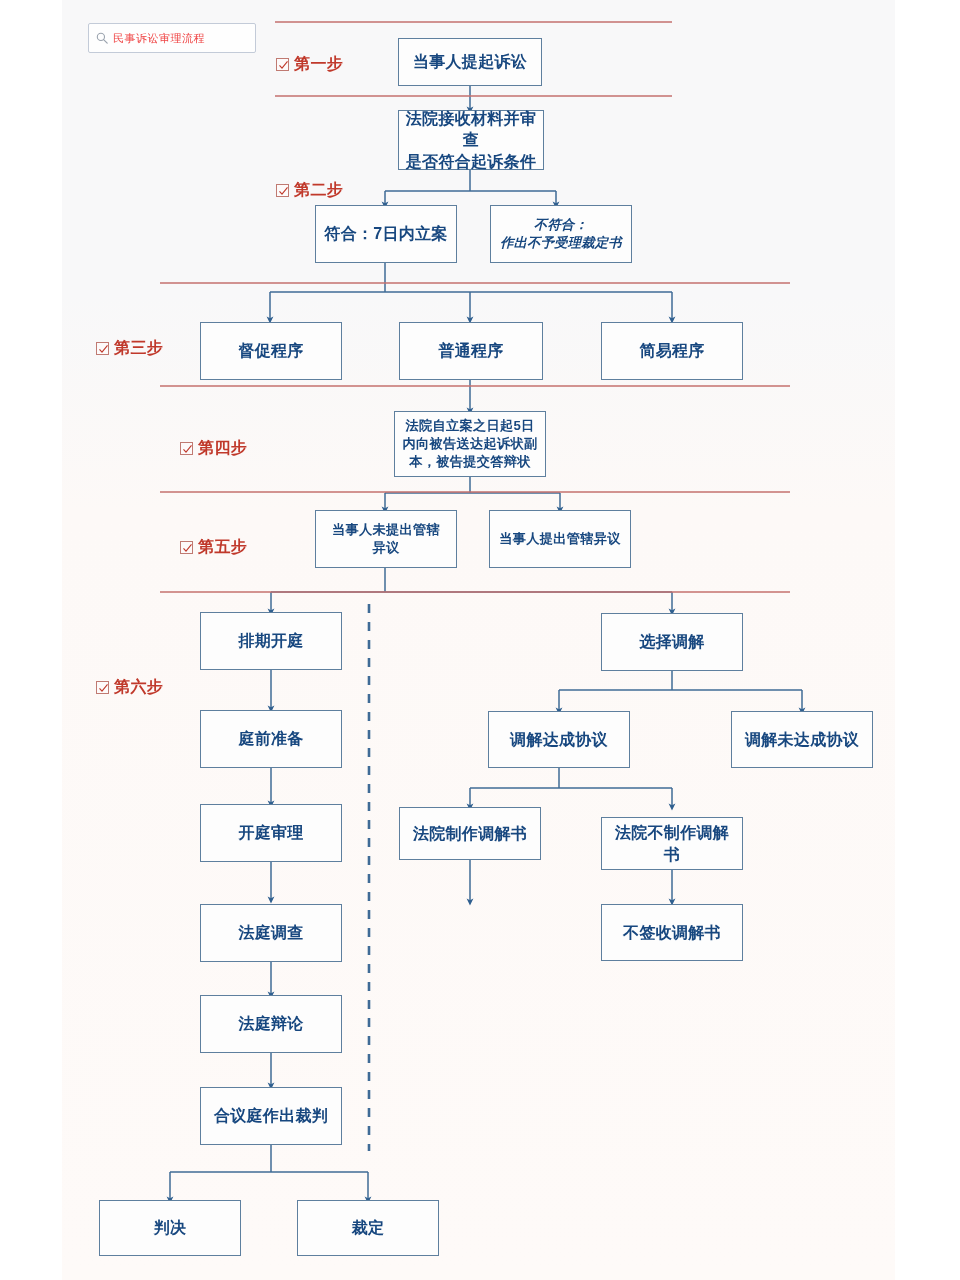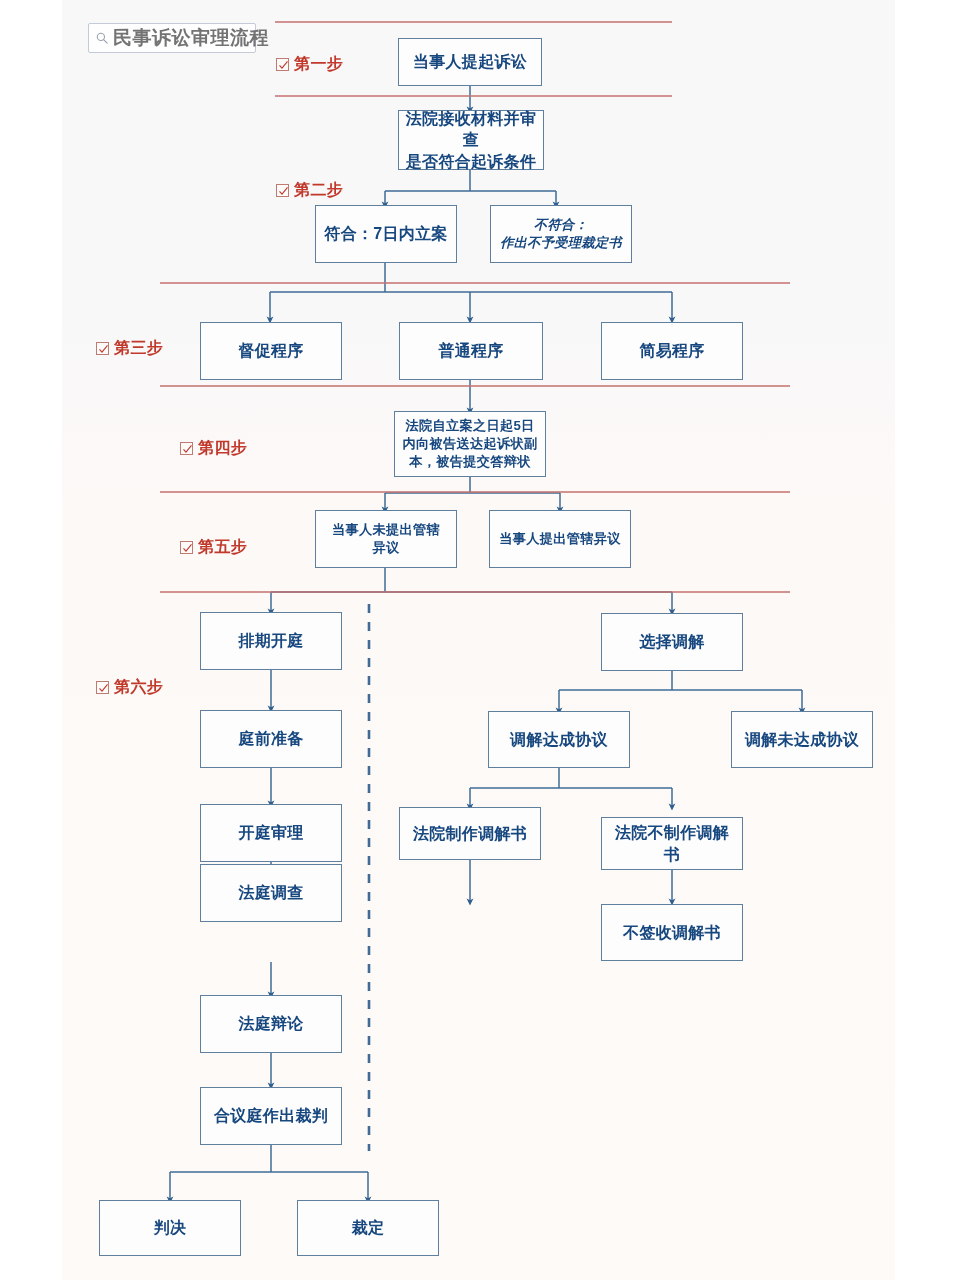--- a/index.html
+++ b/index.html
@@ -29,21 +29,21 @@
     border-radius:2px;
     display:flex;align-items:center;
     box-sizing:border-box;
     padding:0 6px;
   }
   .title-chip .mag{
     width:14px;height:14px;flex:0 0 14px;margin-right:4px;position:relative;
   }
   .title-chip .mag svg{display:block;}
   .title-chip .t{
-    font-size:19px;font-weight:bold;color:#737373;letter-spacing:.5px;
+    font-size:11px;font-weight:normal;color:#ef4444;letter-spacing:.5px;
     white-space:nowrap;
   }
 
   
   #wires{position:absolute;left:0;top:0;width:960px;height:1280px;pointer-events:none;}
 
   
   .node{
     position:absolute;
     background:#fdfdfd;
@@ -268,21 +268,21 @@
 
   <div class="node" style="left:200px;top:612px;width:142px;height:58px;">
     <span class="lbl">排期开庭</span>
   </div>
   <div class="node" style="left:200px;top:710px;width:142px;height:58px;">
     <span class="lbl">庭前准备</span>
   </div>
   <div class="node" style="left:200px;top:804px;width:142px;height:58px;">
     <span class="lbl">开庭审理</span>
   </div>
-  <div class="node" style="left:200px;top:864px;width:142px;height:58px;">
+  <div class="node" style="left:200px;top:904px;width:142px;height:58px;">
     <span class="lbl">法庭调查</span>
   </div>
   <div class="node" style="left:200px;top:995px;width:142px;height:58px;">
     <span class="lbl">法庭辩论</span>
   </div>
   <div class="node" style="left:200px;top:1087px;width:142px;height:58px;">
     <span class="lbl">合议庭作出裁判</span>
   </div>
   <div class="node" style="left:99px;top:1200px;width:142px;height:56px;">
     <span class="lbl">判决</span>

